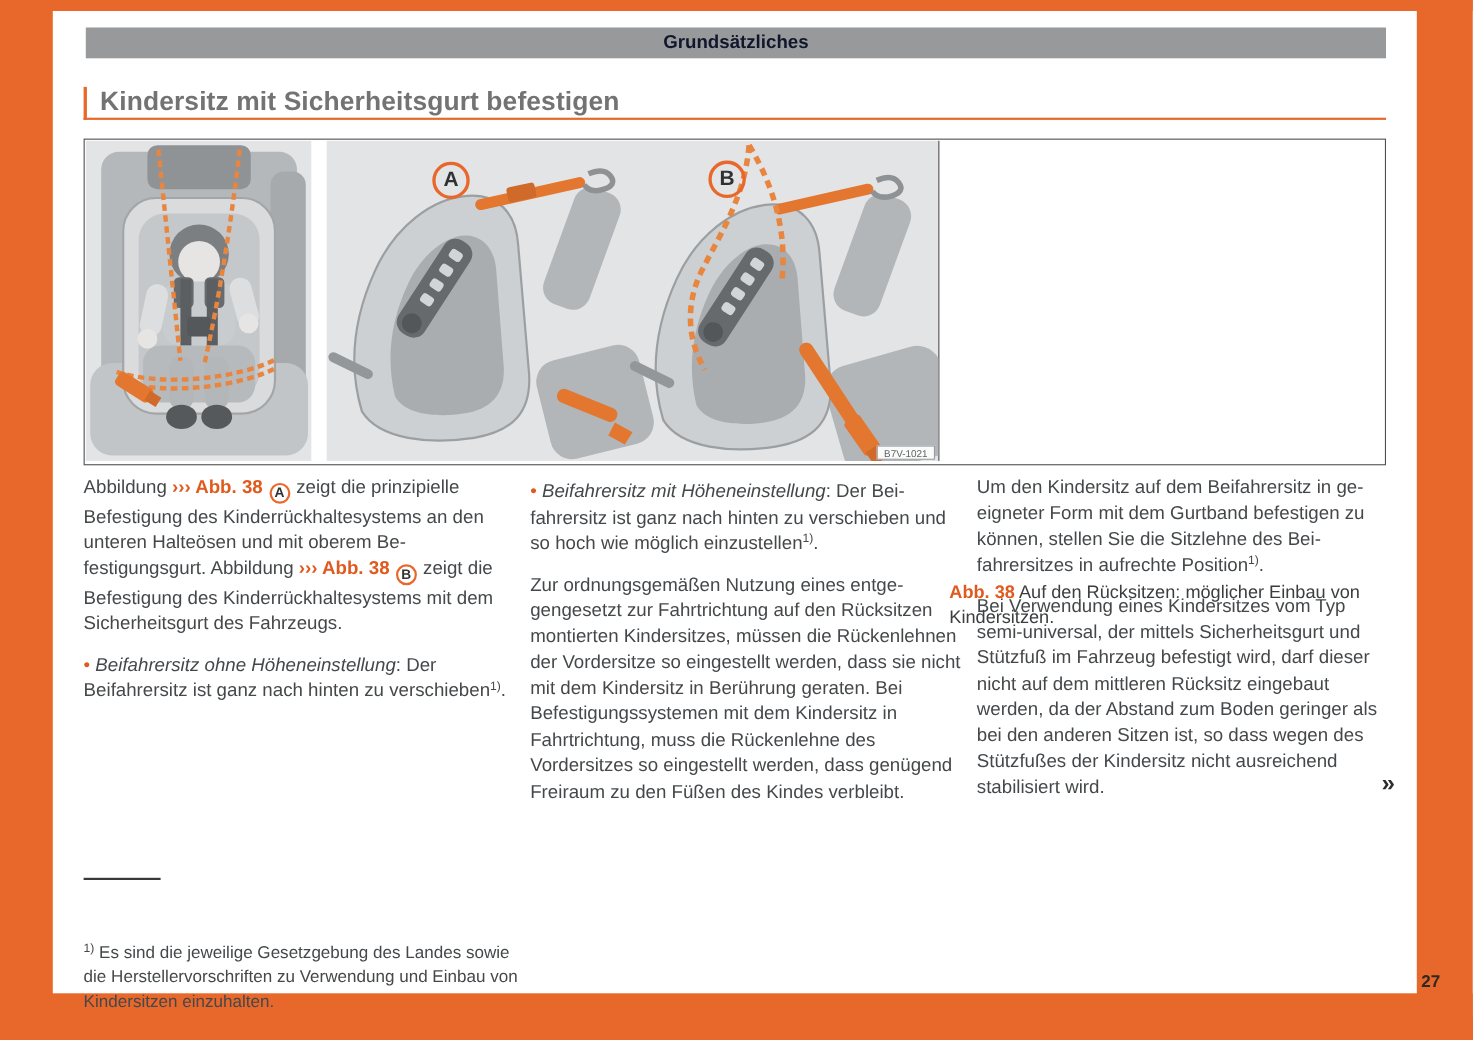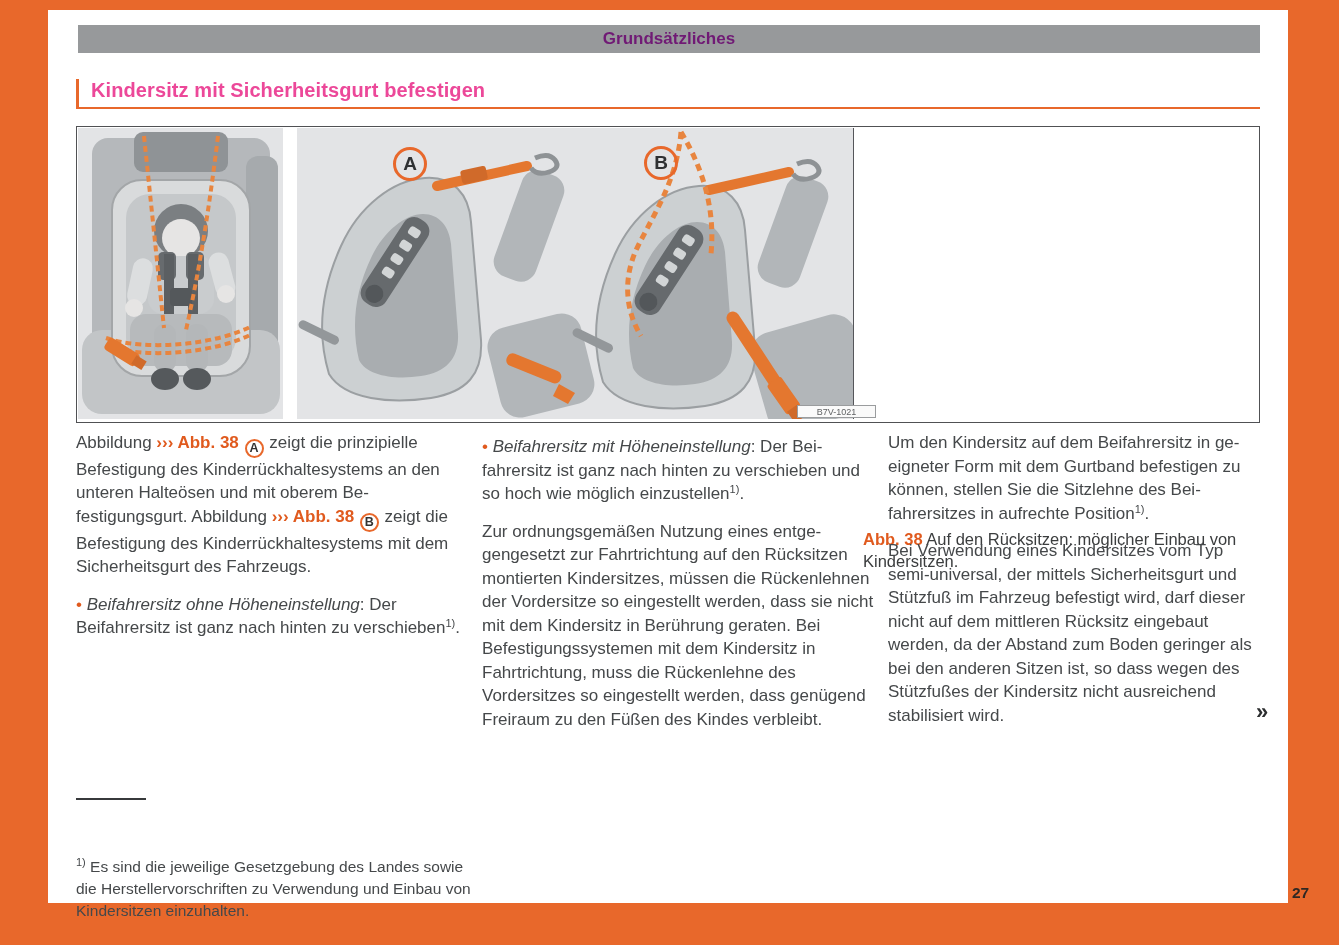--- a/index.html
+++ b/index.html
@@ -15,37 +15,37 @@
 
   
   .strip{position:absolute;background:var(--orange);}
   .strip-left{left:0;top:0;width:48px;height:945px;}
   .strip-top{left:0;top:0;width:1339px;height:10px;}
   .strip-right{left:1288px;top:0;width:51px;height:945px;}
   .strip-bottom{left:0;top:903px;width:1339px;height:42px;}
 
   
   .chapter-bar{position:absolute;left:78px;top:25px;width:1182px;height:28px;background:var(--bar-gray);
-    color:#701a75;font-size:17px;font-weight:700;display:flex;align-items:center;justify-content:center;}
+    color:#0f172a;font-size:17px;font-weight:700;display:flex;align-items:center;justify-content:center;}
 
   
   .title-accent{position:absolute;left:76px;top:79px;width:3px;height:30px;background:var(--orange);}
-  .section-title{position:absolute;left:91px;top:79px;font-size:20px;font-weight:700;color:#ec4899;letter-spacing:.1px;}
+  .section-title{position:absolute;left:91px;top:79px;font-size:24px;font-weight:700;color:#737373;letter-spacing:.1px;}
   .title-rule{position:absolute;left:76px;top:107px;width:1184px;height:2px;background:var(--orange);}
 
   
   .figure-box{position:absolute;left:76px;top:126px;width:1182px;height:295px;border:1px solid #505154;background:#fff;}
   .fig-panel{position:absolute;top:1px;height:291px;background:var(--panel);}
   .fig-panel-1{left:1px;width:205px;}
   .fig-panel-2{left:220px;width:556px;border-right:1px solid #55565a;}
   .fig-circle{position:absolute;width:34px;height:34px;border:3px solid var(--orange);border-radius:50%;
     display:flex;align-items:center;justify-content:center;font-size:19px;font-weight:700;color:#2f3133;box-sizing:border-box;}
   .fig-circle-a{left:316px;top:20px;}
   .fig-circle-b{left:567px;top:19px;}
-  .fig-code{position:absolute;left:720px;top:278px;width:79px;height:13px;background:#fafafa;border:1px solid #9a9c9e;
+  .fig-code{position:absolute;left:720px;top:278px;width:53px;height:13px;background:#fafafa;border:1px solid #9a9c9e;
     font-size:9px;color:#606264;display:flex;align-items:center;justify-content:center;box-sizing:border-box;}
   .fig-caption{position:absolute;left:786px;top:368px;width:392px;font-size:16.5px;line-height:22px;color:#3b3d3e;margin-top:33px;}
   .cap-ref{color:var(--orange-text);font-weight:700;}
 
   
   .col{position:absolute;top:431px;}
   .col-1{left:76px;width:392px;}
   .col-2{left:482px;width:392px;}
   .col-3{left:888px;width:378px;}
   .body-p{margin:0 0 14px 0;font-size:17px;line-height:23.5px;}

